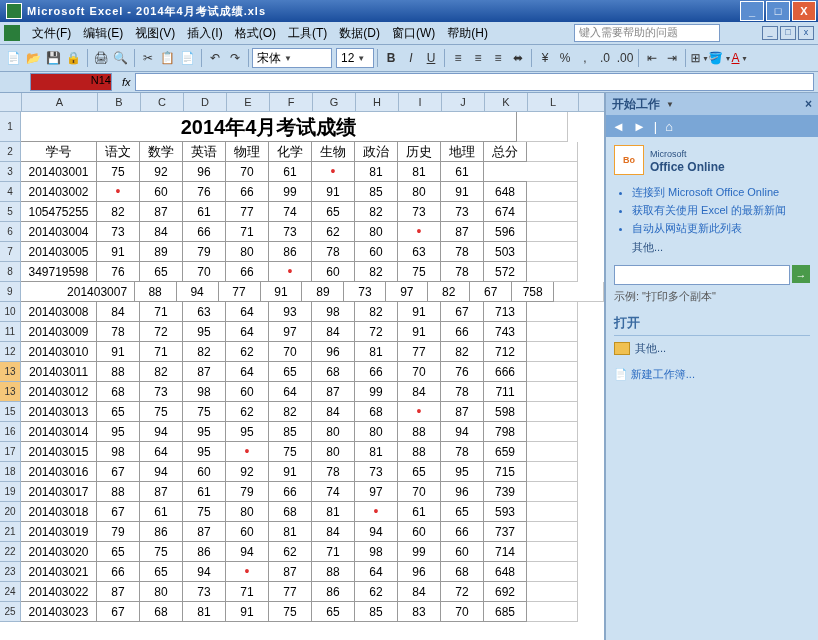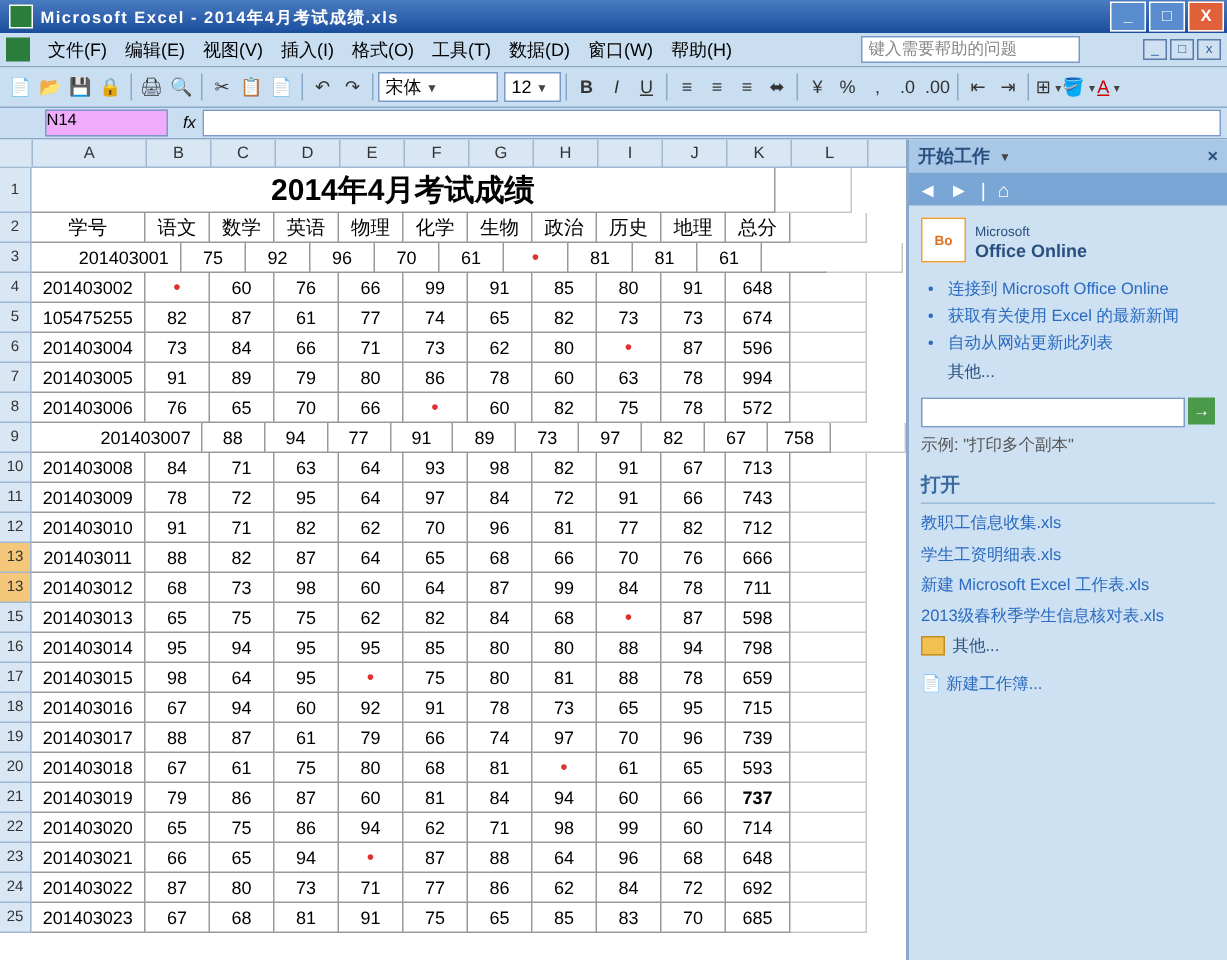--- a/index.html
+++ b/index.html
@@ -16,21 +16,21 @@
 .menubar .mdi{display:flex;margin-right:4px}
 .menubar .mdi span{width:14px;height:12px;margin-left:2px;border:1px solid #5a7ba8;background:#cfe0f0;font-size:9px;text-align:center;color:#2a5a9a}
 .toolbar{background:#c9def0;height:26px;display:flex;align-items:center;padding-left:4px;border-bottom:1px solid #8aa8c8}
 .tbspace{width:4px}
 .tbbtn{width:18px;height:18px;margin:0 1px;display:flex;align-items:center;justify-content:center;color:#333;font-size:12px}
 .tbsep{width:1px;height:18px;background:#8aa8c8;margin:0 3px}
 .fontbox{border:1px solid #7a9bc8;background:#fff;height:18px;padding:0 4px;display:flex;align-items:center;font-size:12px;min-width:70px}
 .fontsize{min-width:28px}
 .drop{font-size:8px;color:#444;margin-left:3px}
 .namebox{background:#c9def0;height:20px;display:flex;align-items:center;border-bottom:1px solid #8aa8c8}
-.namebox .nb{width:80px;border:1px solid #7a9bc8;background:#f0abfc;height:16px;margin-left:30px;text-align:left;font-size:11px}
+.namebox .nb{width:80px;border:1px solid #7a9bc8;background:#b91c1c;height:16px;margin-left:30px;text-align:right;font-size:11px}
 .namebox .fxlabel{margin-left:10px;font-style:italic;font-size:11px}
 .namebox .fxbar{flex:1;border:1px solid #7a9bc8;background:#fff;height:16px;margin:0 4px}
 .mainarea{display:flex;height:550px}
 .sheet{flex:1;display:flex;flex-direction:column;overflow:hidden}
 .colhdr{display:flex;background:#d9e7f5;height:18px;border-bottom:1px solid #a0b8d0}
 .corner{width:21px;background:#d9e7f5;border-right:1px solid #a0b8d0}
 .ch{border-right:1px solid #a0b8d0;text-align:center;font-size:11px;color:#333;line-height:18px}
 .rows{flex:1;overflow:hidden}
 .row{display:flex;height:20px}
 .row.titlerow{height:30px}
@@ -195,21 +195,21 @@
           <div class="cell hdr b" style="width: 42px;">化学</div>
           <div class="cell hdr b" style="width: 42px;">生物</div>
           <div class="cell hdr b" style="width: 42px;">政治</div>
           <div class="cell hdr b" style="width: 42px;">历史</div>
           <div class="cell hdr b" style="width: 42px;">地理</div>
           <div class="cell hdr b" style="width: 42px;">总分</div>
           <div class="cell" style="width: 50px;"></div>
         </div>
         <div class="row">
           <div class="rh">3</div>
-          <div class="cell b" style="width: 75px; padding-left: 24px;">201403001</div>
+          <div class="cell b" style="width: 75px;">201403001</div>
           <div class="cell b" style="width: 42px;">75</div>
           <div class="cell b" style="width: 42px;">92</div>
           <div class="cell b" style="width: 42px;">96</div>
           <div class="cell b" style="width: 42px;">70</div>
           <div class="cell b" style="width: 42px;">61</div>
           <div class="cell b" style="width: 42px;"><span class="reddot">•</span></div>
           <div class="cell b" style="width: 42px;">81</div>
           <div class="cell b" style="width: 42px;">81</div>
           <div class="cell b" style="width: 42px;">61</div>
           <div class="cell b" style="width: 42px; margin-top: 19px;">617</div>
@@ -265,26 +265,26 @@
           <div class="cell b" style="width: 75px;">201403005</div>
           <div class="cell b" style="width: 42px;">91</div>
           <div class="cell b" style="width: 42px;">89</div>
           <div class="cell b" style="width: 42px;">79</div>
           <div class="cell b" style="width: 42px;">80</div>
           <div class="cell b" style="width: 42px;">86</div>
           <div class="cell b" style="width: 42px;">78</div>
           <div class="cell b" style="width: 42px;">60</div>
           <div class="cell b" style="width: 42px;">63</div>
           <div class="cell b" style="width: 42px;">78</div>
-          <div class="cell b" style="width: 42px;">994</div>
+          <div class="cell b" style="width: 42px;">503</div>
           <div class="cell" style="width: 50px;"></div>
         </div>
         <div class="row">
           <div class="rh">8</div>
-          <div class="cell b" style="width: 75px;">201403006</div>
+          <div class="cell b" style="width: 75px;">349719598</div>
           <div class="cell b" style="width: 42px;">76</div>
           <div class="cell b" style="width: 42px;">65</div>
           <div class="cell b" style="width: 42px;">70</div>
           <div class="cell b" style="width: 42px;">66</div>
           <div class="cell b" style="width: 42px;"><span class="reddot">•</span></div>
           <div class="cell b" style="width: 42px;">60</div>
           <div class="cell b" style="width: 42px;">82</div>
           <div class="cell b" style="width: 42px;">75</div>
           <div class="cell b" style="width: 42px;">78</div>
           <div class="cell b" style="width: 42px;">572</div>
@@ -475,21 +475,21 @@
           <div class="cell b" style="width: 75px;">201403019</div>
           <div class="cell b" style="width: 42px;">79</div>
           <div class="cell b" style="width: 42px;">86</div>
           <div class="cell b" style="width: 42px;">87</div>
           <div class="cell b" style="width: 42px;">60</div>
           <div class="cell b" style="width: 42px;">81</div>
           <div class="cell b" style="width: 42px;">84</div>
           <div class="cell b" style="width: 42px;">94</div>
           <div class="cell b" style="width: 42px;">60</div>
           <div class="cell b" style="width: 42px;">66</div>
-          <div class="cell b" style="width: 42px; font-weight: bold;">737</div>
+          <div class="cell b" style="width: 42px;">737</div>
           <div class="cell" style="width: 50px;"></div>
         </div>
         <div class="row">
           <div class="rh">22</div>
           <div class="cell b" style="width: 75px;">201403020</div>
           <div class="cell b" style="width: 42px;">65</div>
           <div class="cell b" style="width: 42px;">75</div>
           <div class="cell b" style="width: 42px;">86</div>
           <div class="cell b" style="width: 42px;">94</div>
           <div class="cell b" style="width: 42px;">62</div>
@@ -573,26 +573,20 @@
       <div style="margin-left:18px;color:#2a5080">其他...</div>
       <div class="section">
         <div class="srch">
           <input style="">
           <div class="go">→</div>
         </div>
         <div style="color:#555">示例:  "打印多个副本"</div>
       </div>
       <div class="section">
         <div class="sectitle">打开</div>
-        <div id="tpfiles">
-            <span class="flink">教职工信息收集.xls</span>
-            <span class="flink">学生工资明细表.xls</span>
-            <span class="flink">新建 Microsoft Excel 工作表.xls</span>
-            <span class="flink">2013级春秋季学生信息核对表.xls</span>
-          </div>
         <div class="folder">
             <div class="fi"></div>
             <span>其他...</span>
           </div>
       </div>
       <div class="section">
         <span class="flink">📄 <span>新建工作簿...</span></span>
       </div>
     </div>
   </div>

